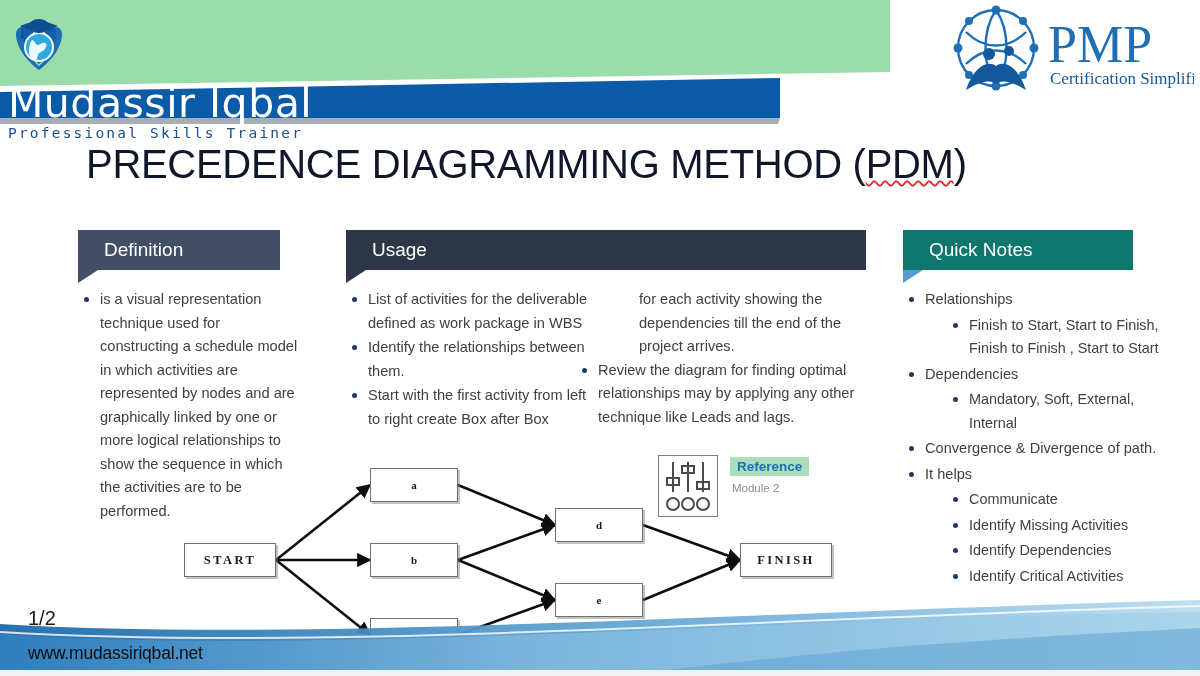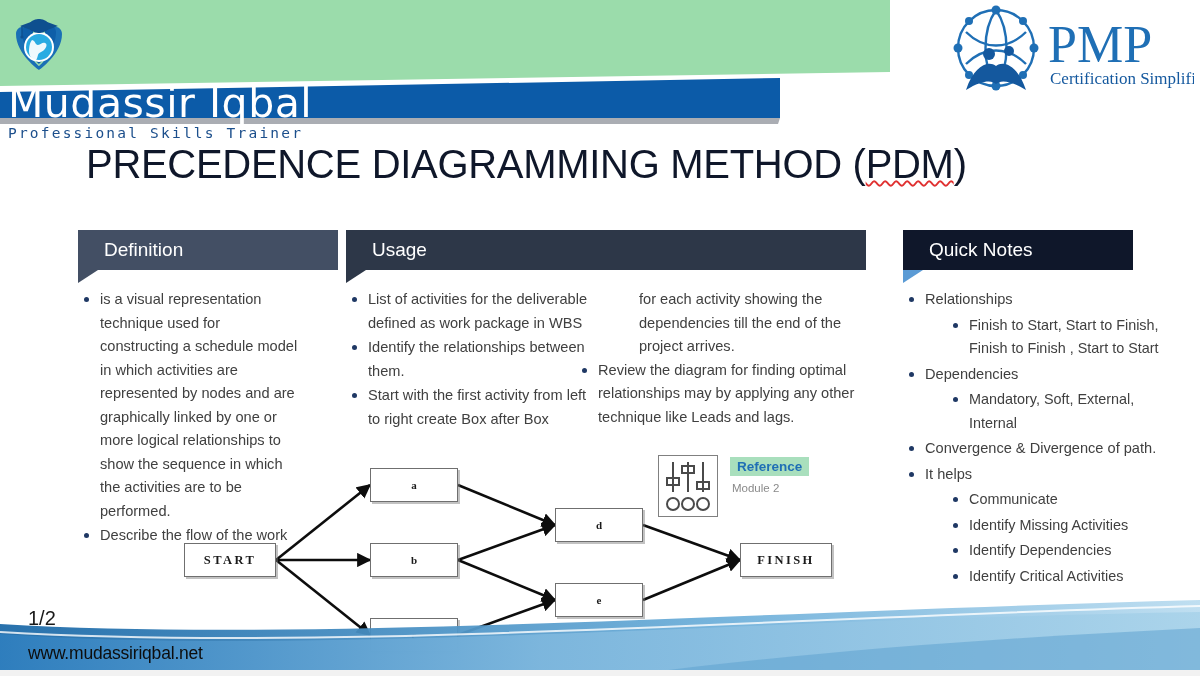--- a/index.html
+++ b/index.html
@@ -48,25 +48,25 @@
     position: absolute; color: #fff; font-size: 19px;
     padding: 7px 0 7px 26px; line-height: 1.35;
   }
   .col-head .tail {
     position: absolute; left: 0; bottom: -13px;
     width: 0; height: 0;
     border-left: 13px solid transparent;
     border-right: 13px solid transparent;
     border-top: 13px solid currentColor;
   }
-  #head-definition { left: 78px; top: 230px; width: 260px; background: #434F64; }
+  #head-definition { left: 78px; top: 230px; width: 202px; background: #434F64; }
   #head-definition .tail { color: #434F64; border-right-width: 20px; border-left-width: 0; }
   #head-usage { left: 346px; top: 230px; width: 520px; background: #2D3748; }
   #head-usage .tail { color: #2D3748; border-right-width: 20px; border-left-width: 0; }
-  #head-quicknotes { left: 903px; top: 230px; width: 230px; background: #0f172a; }
+  #head-quicknotes { left: 903px; top: 230px; width: 230px; background: #0f766e; }
   #head-quicknotes .tail { color: #5B9BD5; border-right-width: 20px; border-left-width: 0; }
 
   
   .bul { list-style: none; }
   .bul li {
     position: relative; padding-left: 20px;
     color: #404040; font-size: 14.6px; line-height: 23.5px;
     margin-bottom: 1px;
   }
   .bul li::before {
@@ -198,21 +198,20 @@
   <span class="tail"></span>
 </div>
 <div class="col-head" id="head-quicknotes">
   <span>Quick Notes</span>
   <span class="tail"></span>
 </div>
 
 <div id="col-definition">
   <ul class="bul" id="list-definition">
       <li>is a visual representation technique used for constructing a schedule model in which activities are represented by nodes and are graphically linked by one or more logical relationships to show the sequence in which the activities are to be performed.</li>
-      <li>Describe the flow of the work</li>
     </ul>
 </div>
 
 <div id="col-usage-left">
   <ul class="bul" id="list-usage-left">
       <li>List of activities for the deliverable defined as work package in WBS</li>
       <li>Identify the relationships between them.</li>
       <li>Start with the first activity from left to right create Box after Box</li>
     </ul>
 </div>

